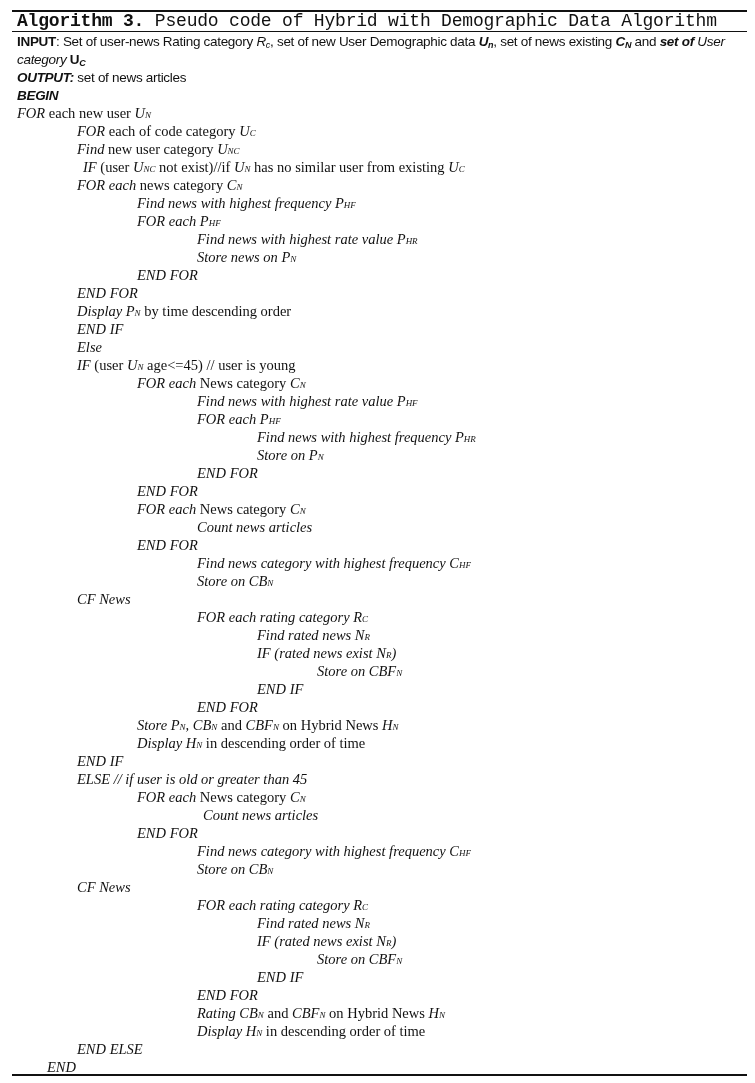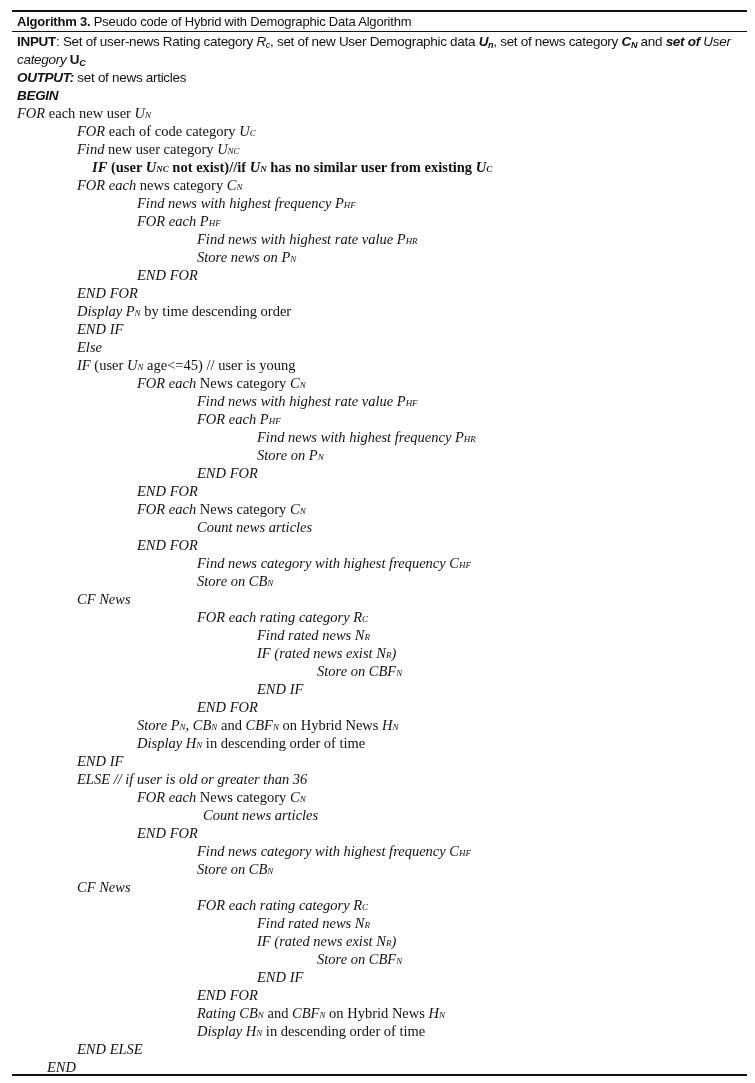--- a/index.html
+++ b/index.html
@@ -1,54 +1,54 @@
 <!DOCTYPE html>
 <html><head>
 <meta charset="utf-8">
 <style>
   html, body { margin: 0; padding: 0; background: #ffffff; }
   body { width: 755px; height: 1083px; position: relative; overflow: hidden;
          font-family: "Liberation Serif", "DejaVu Serif", serif; color: #111; }
   .rule-top { position: absolute; left: 12px; right: 8px; top: 10px; height: 2px; background: #111; }
   .rule-mid { position: absolute; left: 12px; right: 8px; top: 31px; height: 1px; background: #111; }
   .rule-bot { position: absolute; left: 12px; right: 8px; top: 1074px; height: 2px; background: #111; }
-  .caption { position: absolute; left: 17px; top: 12px; font-size: 13px; line-height: 19px;
-             font-family: Liberation Sans, sans-serif; letter-spacing: -0.2px; }
+  .caption { position: absolute; left: 17px; top: 12px; font-size: 18px; line-height: 19px;
+             font-family: Liberation Mono, monospace; letter-spacing: -0.2px; }
   .caption b { font-weight: bold; }
   .hdr { position: absolute; left: 17px; font-size: 13.5px; line-height: 18px; width: 730px;
          font-family: "Liberation Sans", "DejaVu Sans", sans-serif; letter-spacing: -0.3px; }
   .line { position: absolute; font-size: 14.5px; line-height: 19px; white-space: nowrap; }
   .it { font-style: italic; }
   .bi { font-style: italic; font-weight: bold; }
   sub { font-size: 9px; vertical-align: -2px; font-style: italic; }
   .sc { font-size: 9px; font-style: italic; text-transform: uppercase; }
 </style>
 </head>
 <body>
 
 <div class="rule-top"></div>
 <div class="caption"><b>Algorithm 3.</b><span> Pseudo code of Hybrid with Demographic Data Algorithm</span></div>
 <div class="rule-mid"></div>
 
 <div class="hdr" style="top:33px;">
-  <b>INPUT</b><span>: Set of user-news Rating category </span><i>R</i><sub>c</sub><span>, set of new User Demographic data </span><b><i>U</i><sub>n</sub></b><span>, set of news category </span><b><i>C</i><sub>N</sub></b><span> and </span><span class="bi">set of</span><i> User</i>
+  <b>INPUT</b><span>: Set of user-news Rating category </span><i>R</i><sub>c</sub><span>, set of new User Demographic data </span><b><i>U</i><sub>n</sub></b><span>, set of news existing </span><b><i>C</i><sub>N</sub></b><span> and </span><span class="bi">set of</span><i> User</i>
 </div>
 <div class="hdr" style="top:51px;">
   <i>category </i><b><span>U</span><sub>C</sub></b>
 </div>
 <div class="hdr" style="top:69px;">
   <span class="bi">OUTPUT:</span><span> set of news articles</span>
 </div>
 <div class="hdr bi" style="top:87px;">BEGIN</div>
 
 <div id="code">
     <div class="line" style="left: 17px; top: 104px;"><span class="it">FOR</span><span> each new user </span><span class="it">U</span><span class="sc">n</span></div>
     <div class="line" style="left: 77px; top: 122px;"><span class="it">FOR</span><span> each of code category </span><span class="it">U</span><span class="sc">C</span></div>
     <div class="line" style="left: 77px; top: 140px;"><span class="it">Find</span><span> new user category </span><span class="it">U</span><span class="sc">nc</span></div>
-    <div class="line" style="left: 92px; top: 158px; font-weight: bold;"><span class="it">IF</span><span> (user </span><span class="it">U</span><span class="sc">nc</span><span> not exist)//if </span><span class="it">U</span><span class="sc">n</span><span> has no similar user from existing </span><span class="it">U</span><span class="sc">C</span></div>
+    <div class="line" style="left: 83px; top: 158px;"><span class="it">IF</span><span> (user </span><span class="it">U</span><span class="sc">nc</span><span> not exist)//if </span><span class="it">U</span><span class="sc">n</span><span> has no similar user from existing </span><span class="it">U</span><span class="sc">C</span></div>
     <div class="line" style="left: 77px; top: 176px;"><span class="it">FOR each</span><span> news category </span><span class="it">C</span><span class="sc">N</span></div>
     <div class="line" style="left: 137px; top: 194px;"><span class="it">Find news with highest frequency P</span><span class="sc">HF</span></div>
     <div class="line" style="left: 137px; top: 212px;"><span class="it">FOR each P</span><span class="sc">HF</span></div>
     <div class="line" style="left: 197px; top: 230px;"><span class="it">Find news with highest rate value P</span><span class="sc">HR</span></div>
     <div class="line" style="left: 197px; top: 248px;"><span class="it">Store news on P</span><span class="sc">N</span></div>
     <div class="line" style="left: 137px; top: 266px;"><span class="it">END FOR</span></div>
     <div class="line" style="left: 77px; top: 284px;"><span class="it">END FOR</span></div>
     <div class="line" style="left: 77px; top: 302px;"><span class="it">Display P</span><span class="sc">N</span><span> by time descending order</span></div>
     <div class="line" style="left: 77px; top: 320px;"><span class="it">END IF</span></div>
     <div class="line" style="left: 77px; top: 338px;"><span class="it">Else</span></div>
@@ -68,21 +68,21 @@
     <div class="line" style="left: 77px; top: 590px;"><span class="it">CF News</span></div>
     <div class="line" style="left: 197px; top: 608px;"><span class="it">FOR each rating category R</span><span class="sc">C</span></div>
     <div class="line" style="left: 257px; top: 626px;"><span class="it">Find rated news N</span><span class="sc">R</span></div>
     <div class="line" style="left: 257px; top: 644px;"><span class="it">IF (rated news exist N</span><span class="sc">R</span><span class="it">)</span></div>
     <div class="line" style="left: 317px; top: 662px;"><span class="it">Store on CBF</span><span class="sc">N</span></div>
     <div class="line" style="left: 257px; top: 680px;"><span class="it">END IF</span></div>
     <div class="line" style="left: 197px; top: 698px;"><span class="it">END FOR</span></div>
     <div class="line" style="left: 137px; top: 716px;"><span class="it">Store P</span><span class="sc">N</span><span class="it">, CB</span><span class="sc">N</span><span> and </span><span class="it">CBF</span><span class="sc">N</span><span> on Hybrid News </span><span class="it">H</span><span class="sc">N</span></div>
     <div class="line" style="left: 137px; top: 734px;"><span class="it">Display H</span><span class="sc">N</span><span> in descending order of time</span></div>
     <div class="line" style="left: 77px; top: 752px;"><span class="it">END IF</span></div>
-    <div class="line" style="left: 77px; top: 770px;"><span class="it">ELSE // if user is old or greater than 36</span></div>
+    <div class="line" style="left: 77px; top: 770px;"><span class="it">ELSE // if user is old or greater than 45</span></div>
     <div class="line" style="left: 137px; top: 788px;"><span class="it">FOR each</span><span> News category </span><span class="it">C</span><span class="sc">N</span></div>
     <div class="line" style="left: 203px; top: 806px;"><span class="it">Count news articles</span></div>
     <div class="line" style="left: 137px; top: 824px;"><span class="it">END FOR</span></div>
     <div class="line" style="left: 197px; top: 842px;"><span class="it">Find news category with highest frequency C</span><span class="sc">HF</span></div>
     <div class="line" style="left: 197px; top: 860px;"><span class="it">Store on CB</span><span class="sc">N</span></div>
     <div class="line" style="left: 77px; top: 878px;"><span class="it">CF News</span></div>
     <div class="line" style="left: 197px; top: 896px;"><span class="it">FOR each rating category R</span><span class="sc">C</span></div>
     <div class="line" style="left: 257px; top: 914px;"><span class="it">Find rated news N</span><span class="sc">R</span></div>
     <div class="line" style="left: 257px; top: 932px;"><span class="it">IF (rated news exist N</span><span class="sc">R</span><span class="it">)</span></div>
     <div class="line" style="left: 317px; top: 950px;"><span class="it">Store on CBF</span><span class="sc">N</span></div>

